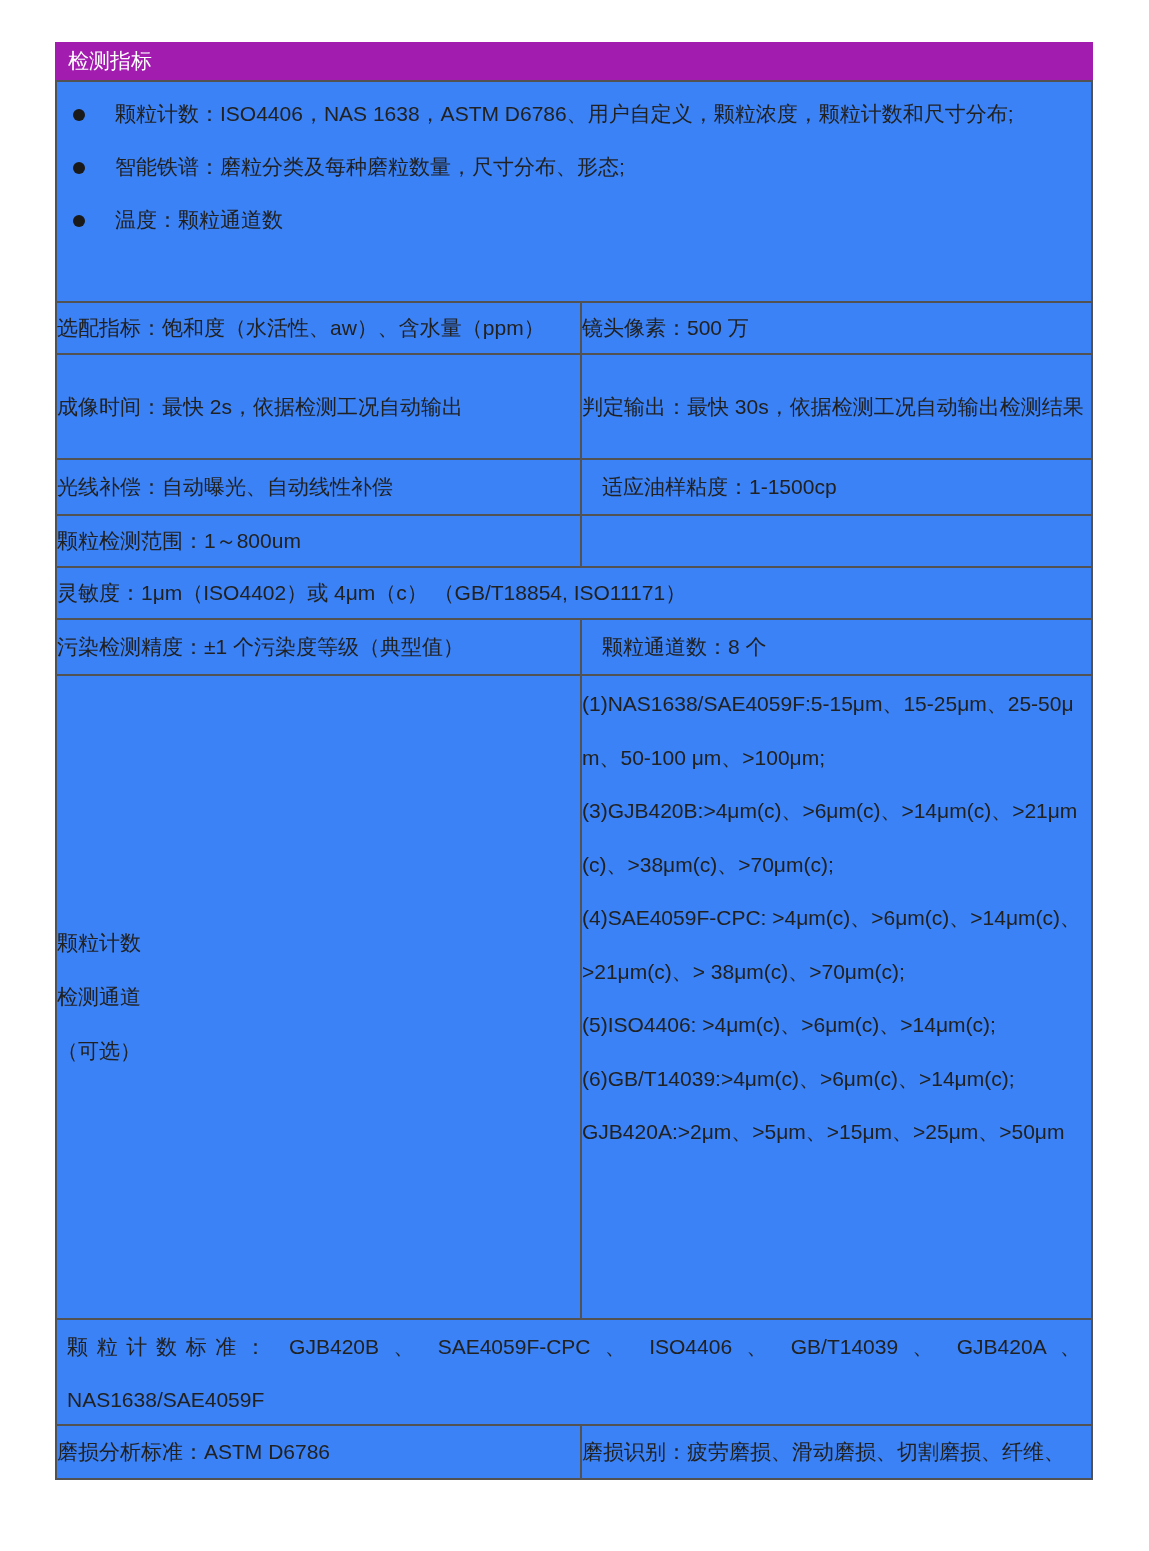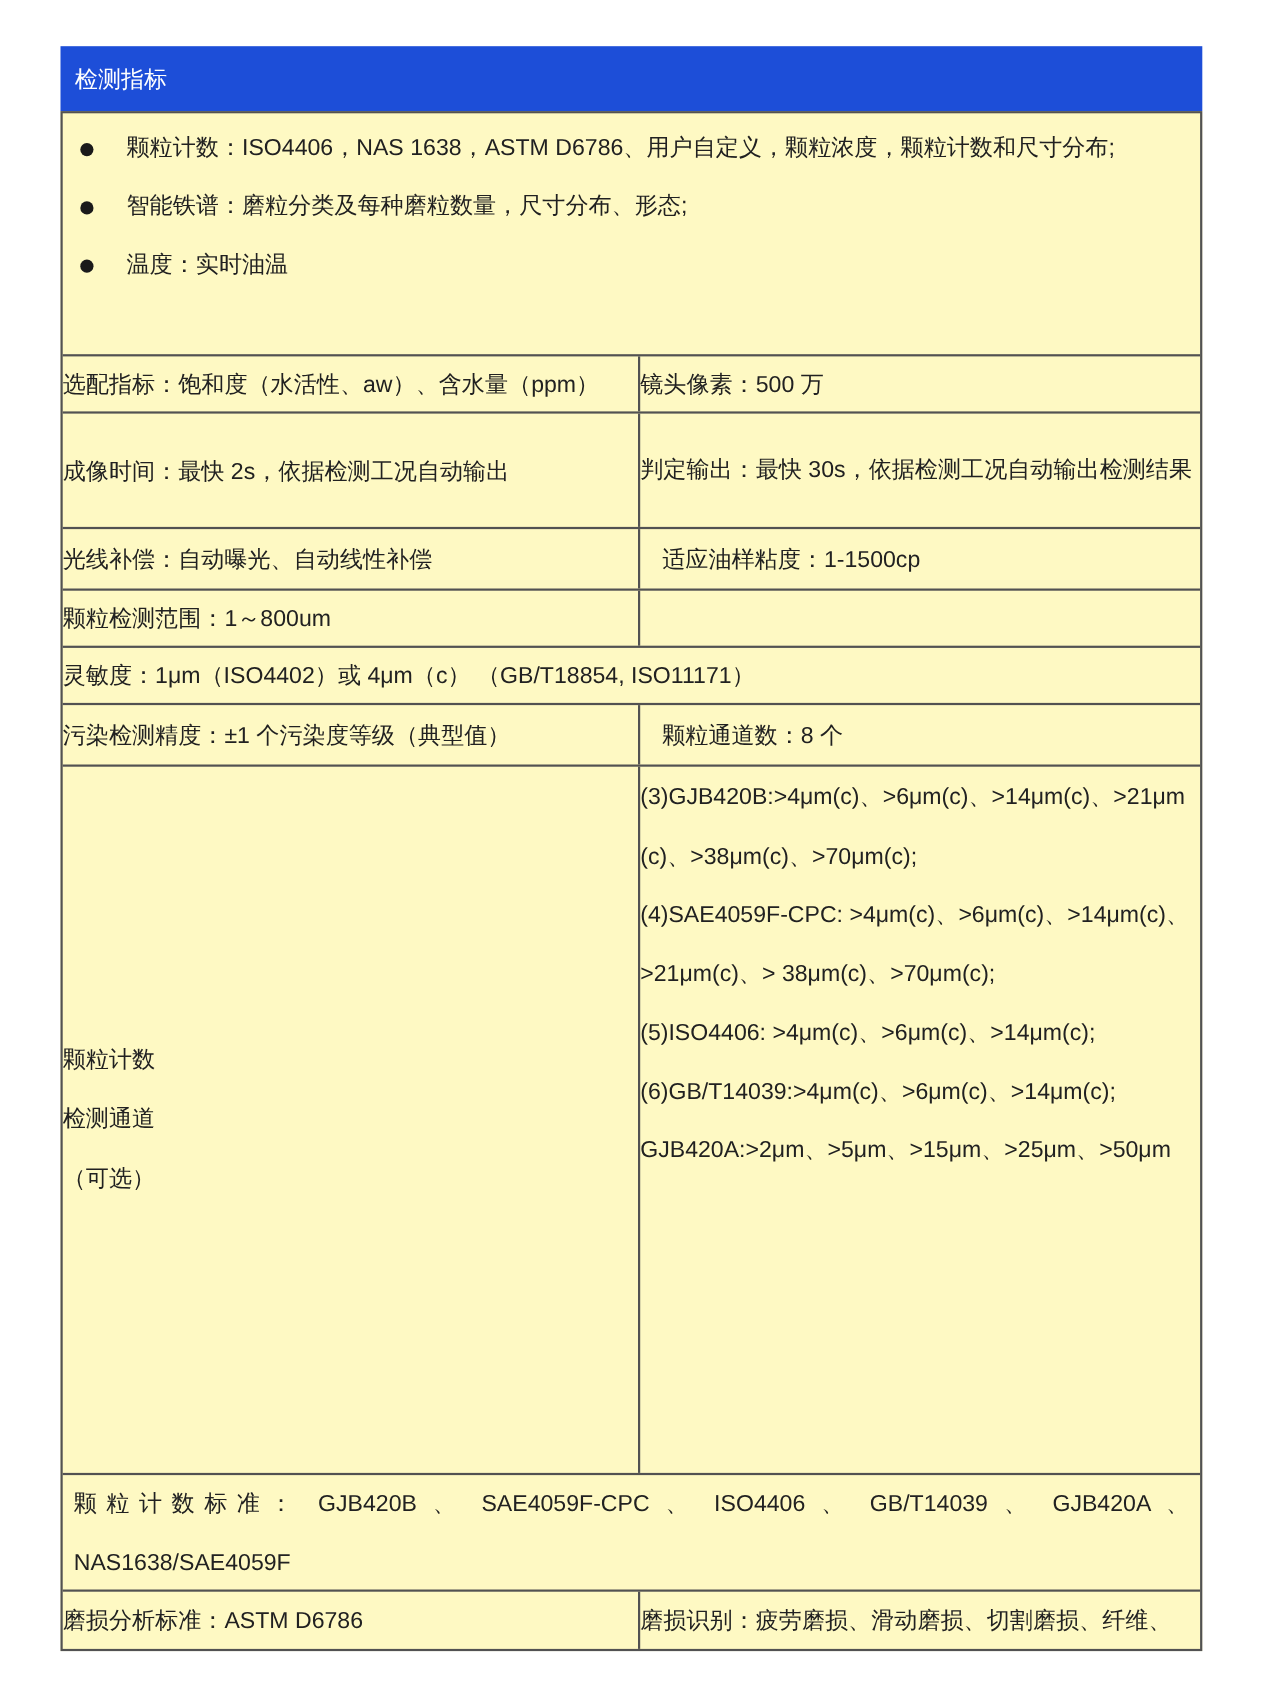--- a/index.html
+++ b/index.html
@@ -10,31 +10,31 @@
     font-size: 21px;
     position: relative;
   }
   .doc-table {
     position: absolute;
     left: 55px;
     top: 42px;
     width: 1038px;
   }
   .table-header {
-    height: 59px;
-    background: #1d4ed8;
+    height: 38px;
+    background: #a21caf;
     color: #ffffff;
     display: flex;
     align-items: center;
     padding-left: 13px;
     font-size: 21px;
   }
   .table-body {
     border: 2px solid #525252;
-    background: #fef9c3;
+    background: #3b82f6;
   }
   .bullets-section {
     height: 219px;
     padding-top: 5px;
   }
   .bullet-item {
     position: relative;
     padding-left: 58px;
     padding-right: 30px;
     line-height: 53px;
@@ -112,21 +112,21 @@
       <div class="bullet-item">
         <span class="bullet-dot"></span>
         <span>颗粒计数：ISO4406，NAS 1638，ASTM D6786、用户自定义，颗粒浓度，颗粒计数和尺寸分布;</span>
       </div>
       <div class="bullet-item">
         <span class="bullet-dot"></span>
         <span>智能铁谱：磨粒分类及每种磨粒数量，尺寸分布、形态;</span>
       </div>
       <div class="bullet-item">
         <span class="bullet-dot"></span>
-        <span>温度：实时油温</span>
+        <span>温度：颗粒通道数</span>
       </div>
     </div>
 
     <div class="row h52">
       <div class="cell cell-left">选配指标：饱和度（水活性、aw）、含水量（ppm）</div>
       <div class="cell cell-right">镜头像素：500 万</div>
     </div>
 
     <div class="row h105">
       <div class="cell cell-left">成像时间：最快 2s，依据检测工况自动输出</div>
@@ -154,20 +154,21 @@
       <div class="cell cell-right">颗粒通道数：8 个</div>
     </div>
 
     <div class="row h644">
       <div class="cell cell-left stack-center">
         <div class="stack-line">颗粒计数</div>
         <div class="stack-line">检测通道</div>
         <div class="stack-line">（可选）</div>
       </div>
       <div class="cell cell-right channels-cell">
+        <div class="channel-entry">(1)NAS1638/SAE4059F:5-15μm、15-25μm、25-50μm、50-100 μm、&gt;100μm;</div>
         <div class="channel-entry">(3)GJB420B:&gt;4μm(c)、&gt;6μm(c)、&gt;14μm(c)、&gt;21μm(c)、&gt;38μm(c)、&gt;70μm(c);</div>
         <div class="channel-entry">(4)SAE4059F-CPC: &gt;4μm(c)、&gt;6μm(c)、&gt;14μm(c)、&gt;21μm(c)、&gt; 38μm(c)、&gt;70μm(c);</div>
         <div class="channel-entry">(5)ISO4406: &gt;4μm(c)、&gt;6μm(c)、&gt;14μm(c);</div>
         <div class="channel-entry">(6)GB/T14039:&gt;4μm(c)、&gt;6μm(c)、&gt;14μm(c);</div>
         <div class="channel-entry">GJB420A:&gt;2μm、&gt;5μm、&gt;15μm、&gt;25μm、&gt;50μm</div>
       </div>
     </div>
 
     <div class="row h106">
       <div class="justify-cell cell-full">颗粒计数标准： GJB420B 、 SAE4059F-CPC 、 ISO4406 、 GB/T14039 、 GJB420A 、 NAS1638/SAE4059F</div>

